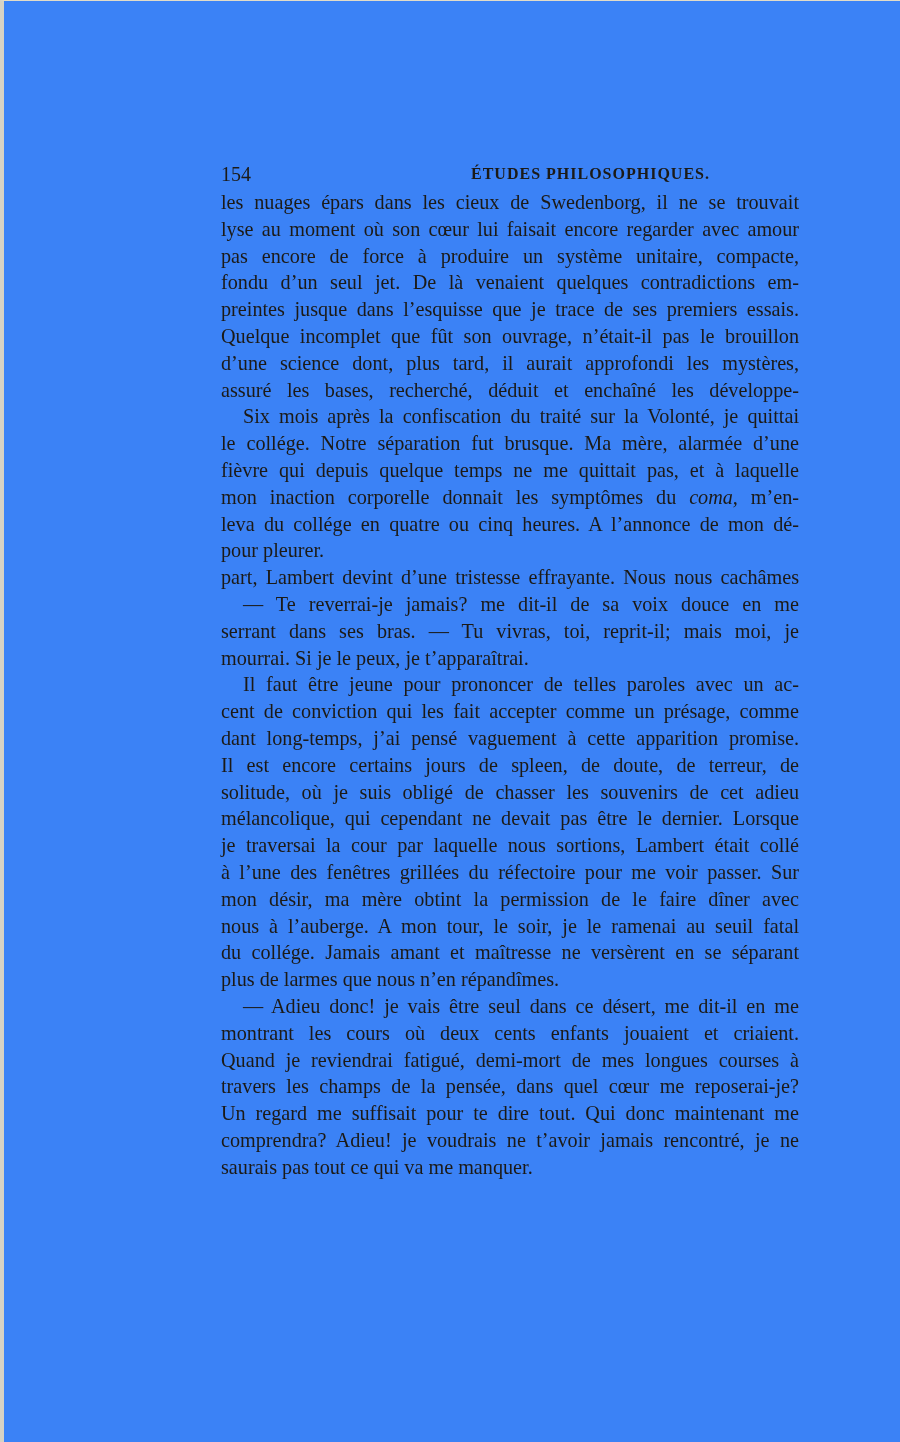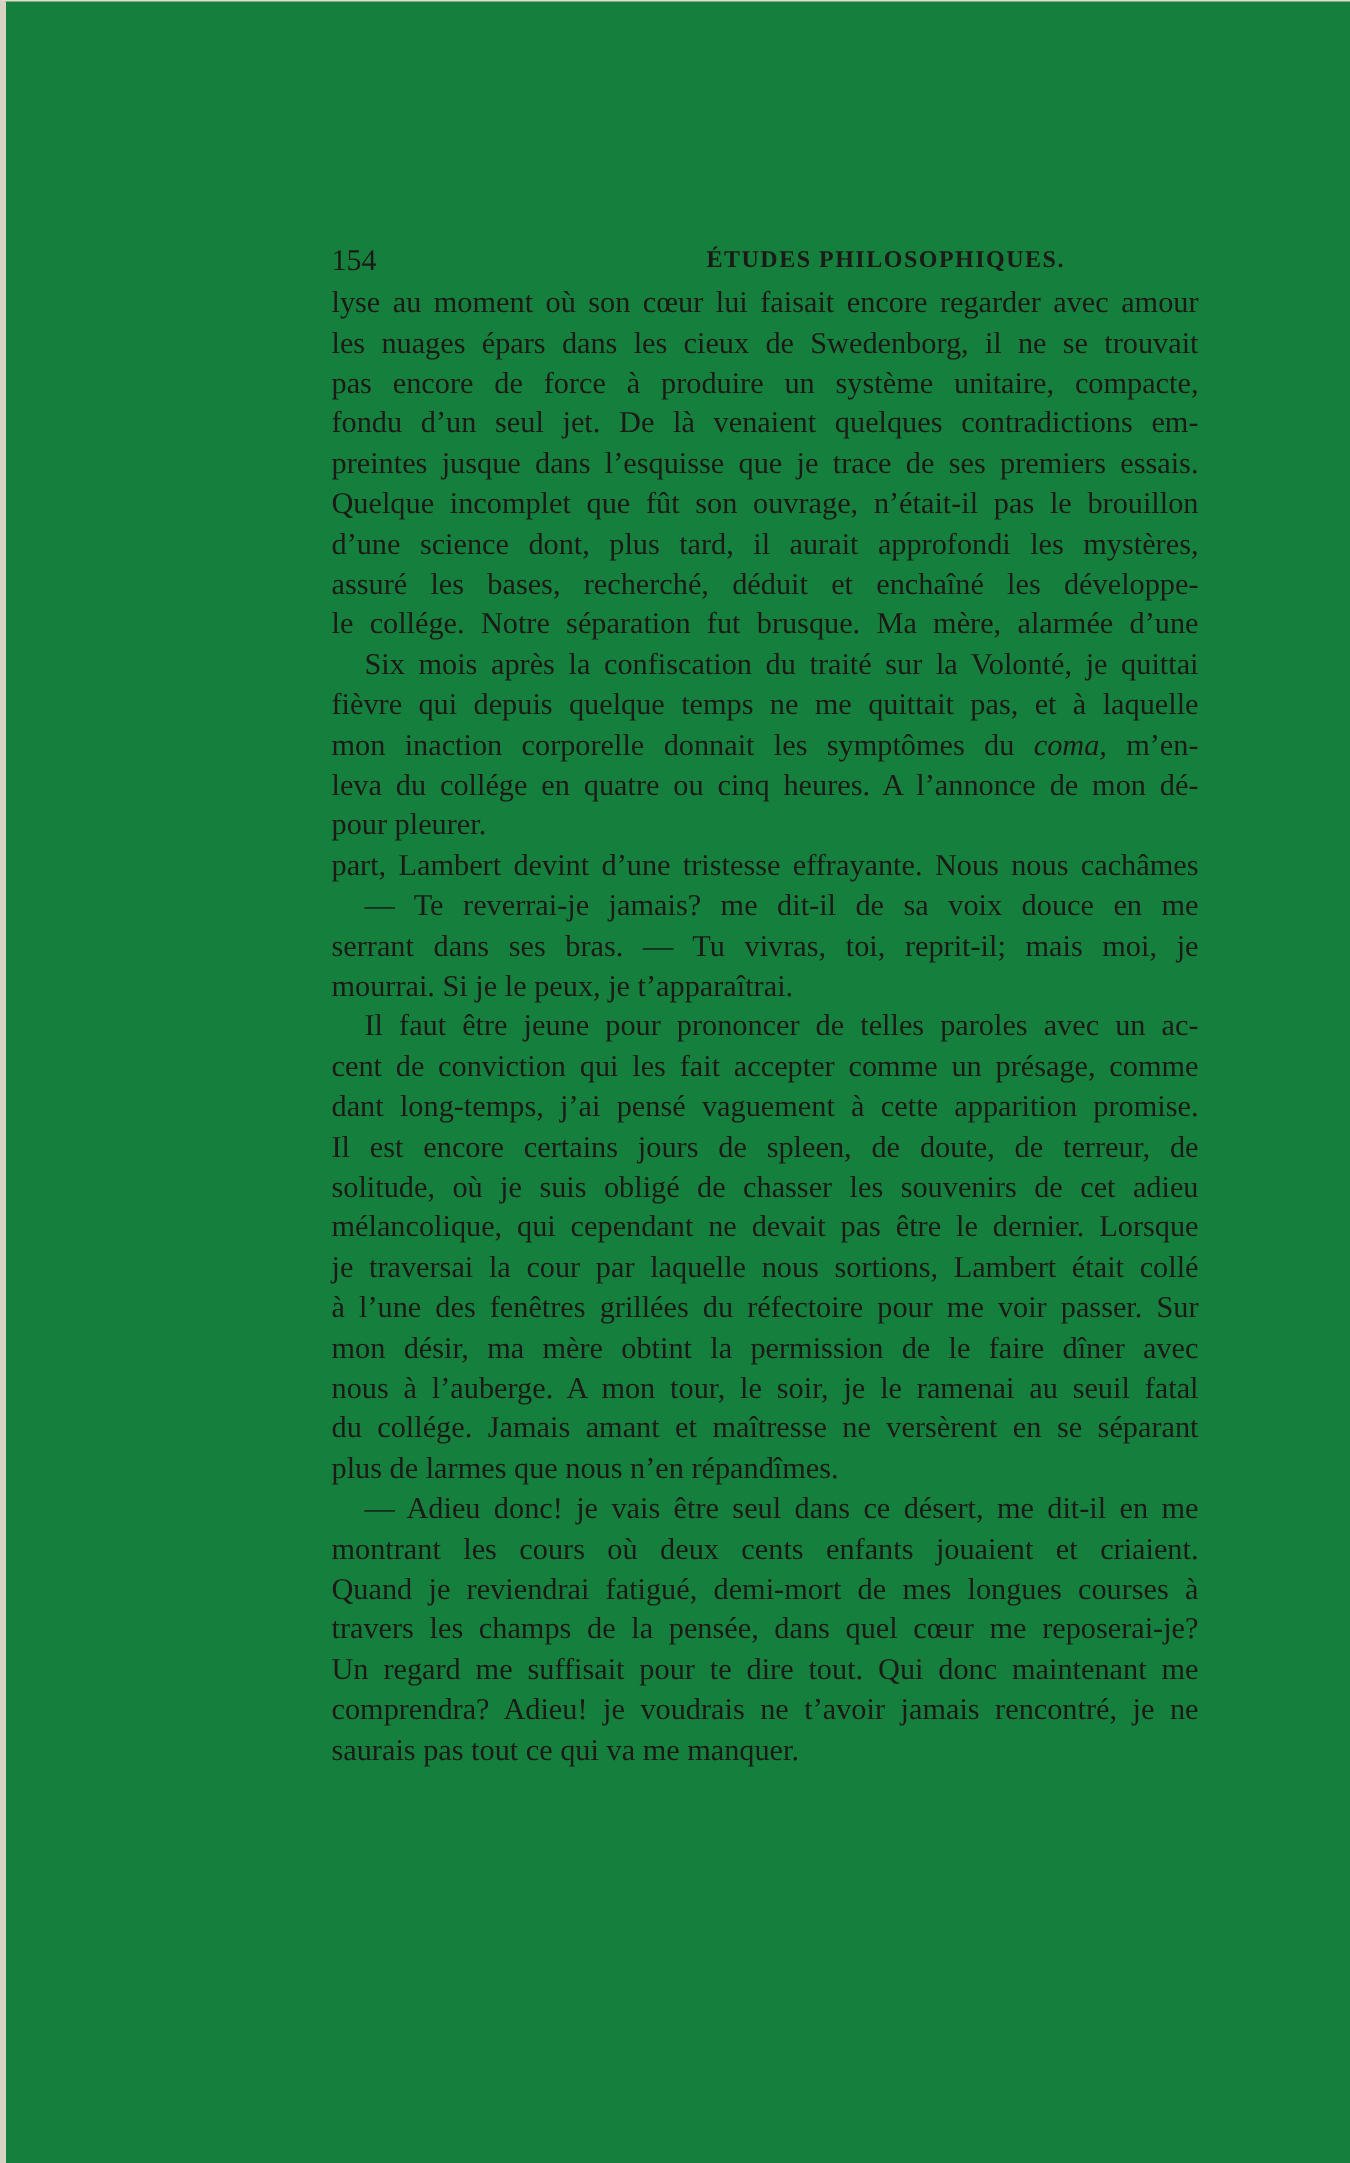--- a/index.html
+++ b/index.html
@@ -11,21 +11,21 @@
       height: 1442px;
       background: #fbf0cc;
       position: relative;
       overflow: hidden;
     }
     .page {
       position: absolute;
       left: 0; top: 0;
       width: 900px;
       height: 1442px;
-      background: #15803d;
+      background: #3b82f6;
       border-left: 4px solid #d6d2c4;
       border-top: 1px solid #e2dcc8;
       box-sizing: border-box;
     }
     .text-block {
       position: absolute;
       left: 217px;
       top: 162px;
       width: 578px;
       font-family: "Liberation Serif", "DejaVu Serif", serif;
@@ -76,33 +76,33 @@
 
 <div class="page">
   <div class="text-block">
 
     <div class="running-head">
       <span class="page-number">154</span>
       <span class="head-title">ÉTUDES PHILOSOPHIQUES.</span>
     </div>
 
     <div class="para">
+      <span class="line">les nuages épars dans les cieux de Swedenborg, il ne se trouvait</span>
       <span class="line">lyse au moment où son cœur lui faisait encore regarder avec amour</span>
-      <span class="line">les nuages épars dans les cieux de Swedenborg, il ne se trouvait</span>
       <span class="line">pas encore de force à produire un système unitaire, compacte,</span>
       <span class="line">fondu d’un seul jet. De là venaient quelques contradictions em-</span>
       <span class="line">preintes jusque dans l’esquisse que je trace de ses premiers essais.</span>
       <span class="line">Quelque incomplet que fût son ouvrage, n’était-il pas le brouillon</span>
       <span class="line">d’une science dont, plus tard, il aurait approfondi les mystères,</span>
       <span class="line">assuré les bases, recherché, déduit et enchaîné les développe-</span>
     </div>
 
     <div class="para">
+      <span class="line indent-line">Six mois après la confiscation du traité sur la Volonté, je quittai</span>
       <span class="line">le collége. Notre séparation fut brusque. Ma mère, alarmée d’une</span>
-      <span class="line indent-line">Six mois après la confiscation du traité sur la Volonté, je quittai</span>
       <span class="line">fièvre qui depuis quelque temps ne me quittait pas, et à laquelle</span>
       <span class="line"><span>mon inaction corporelle donnait les symptômes du </span><em>coma,</em><span> m’en-</span></span>
       <span class="line">leva du collége en quatre ou cinq heures. A l’annonce de mon dé-</span>
       <span class="line last">pour pleurer.</span>
       <span class="line">part, Lambert devint d’une tristesse effrayante. Nous nous cachâmes</span>
     </div>
 
     <div class="para">
       <span class="line indent-line">— Te reverrai-je jamais? me dit-il de sa voix douce en me</span>
       <span class="line">serrant dans ses bras. — Tu vivras, toi, reprit-il; mais moi, je</span>

